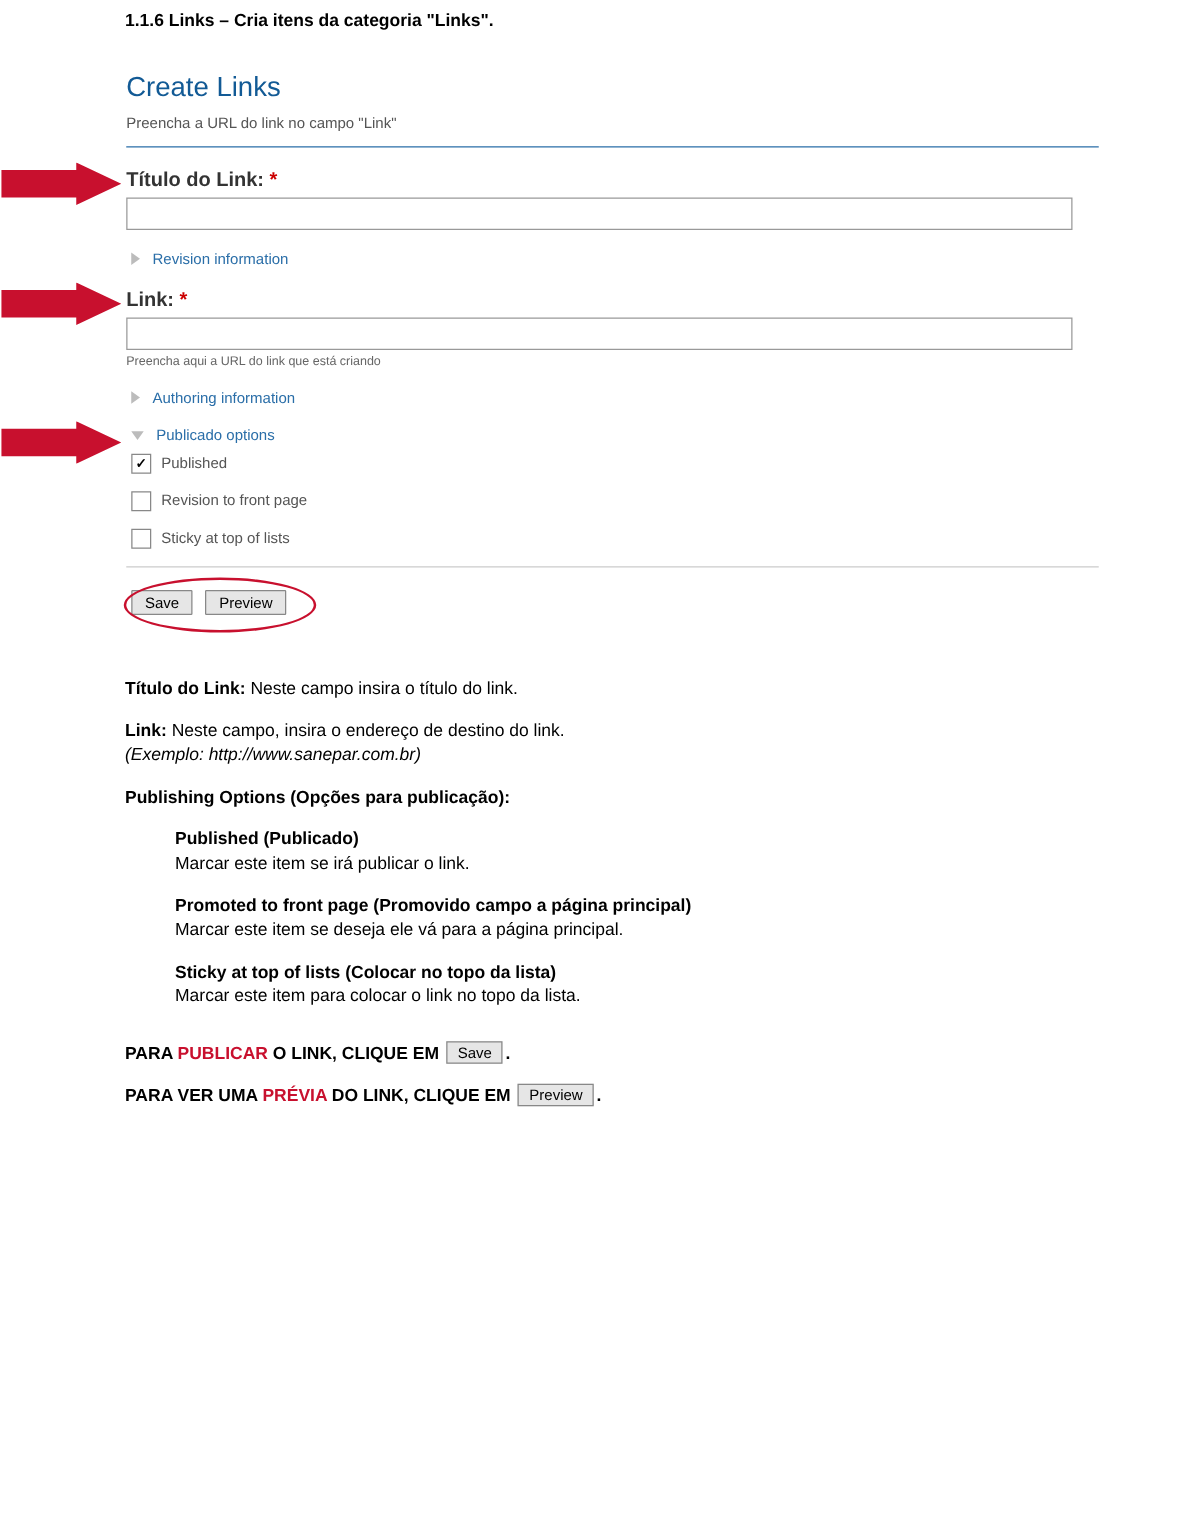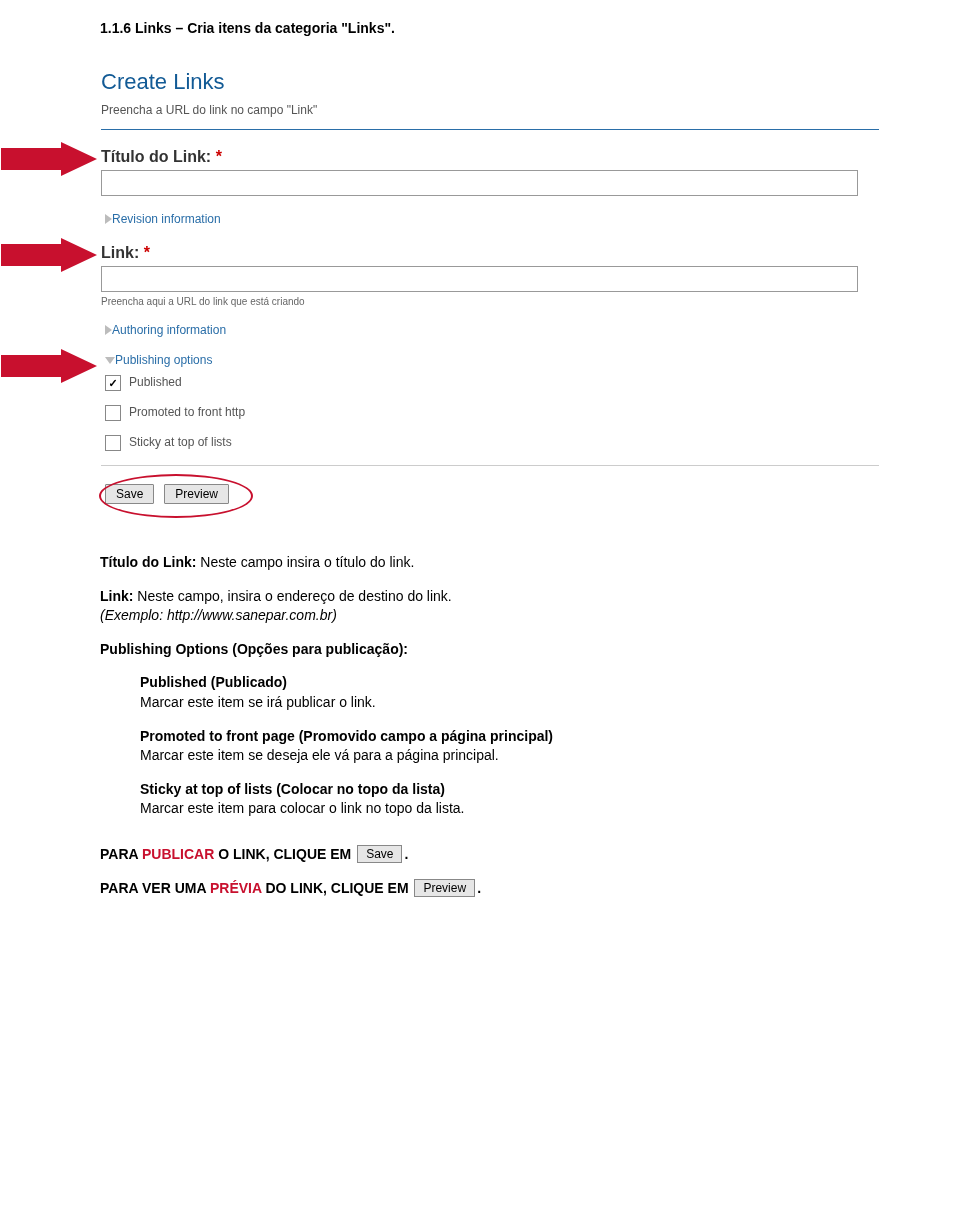--- a/index.html
+++ b/index.html
@@ -1,27 +1,27 @@
 <!DOCTYPE html>
 <html><head>
 <meta charset="utf-8">
 <style>
 body{margin:0;font-family:Verdana,Geneva,sans-serif;font-size:14px;color:#000;background:#fff;width:960px}
-.page{padding:20px 70px 40px 100px;position:relative}
+.page{padding:8px 70px 40px 100px;position:relative}
 .sec-title{font-weight:bold;margin-bottom:20px}
 .form-area{border:1px solid transparent;margin-left:-10px;margin-bottom:30px;position:relative}
 .form-inner{padding:8px 10px 0 10px}
 .form-h{font-family:"Trebuchet MS",Verdana,sans-serif;font-size:22px;color:#125a95;margin:4px 0 8px 0}
 .form-sub{font-size:12px;color:#555;margin-bottom:12px}
 .hr{border-top:1px solid #2a6ea8;margin:4px 0 18px 0}
 .field-label{font-size:16px;font-weight:bold;color:#333;margin-bottom:4px}
 .req{color:#c00}
 input.txt{width:96%;height:20px;border:1px solid #999;font-size:12px;padding:2px 4px}
 .help{font-size:10px;color:#666;margin-top:4px}
-.collapse-link{font-size:12px;color:#2a6ea8;margin:16px 0 16px 4px;display:flex;align-items:center;gap:0;cursor:pointer}
+.collapse-link{font-size:12px;color:#2a6ea8;margin:16px 0 16px 4px;display:flex;align-items:center;gap:10px;cursor:pointer}
 .collapse-link.expanded{margin-bottom:8px}
 .tri{width:0;height:0;border-top:5px solid transparent;border-bottom:5px solid transparent;border-left:7px solid #bcbcbc;display:inline-block}
 .tri.down{border-left:5px solid transparent;border-right:5px solid transparent;border-top:7px solid #bcbcbc;border-bottom:none}
 .cbrow{display:flex;align-items:flex-start;gap:8px;margin:8px 0 14px 4px;font-size:12px;color:#555}
 .cb{width:14px;height:14px;border:1px solid #888;background:#fff;display:inline-flex;align-items:center;justify-content:center;font-size:11px;line-height:1;color:#000}
 .cb.checked::after{content:"✓";font-weight:bold}
 .btnbar{margin:14px 0 0 4px;display:flex;gap:10px;align-items:center}
 .btn{font-size:12px;padding:2px 10px;background:#e6e6e6;border:1px solid #888;border-radius:1px;cursor:pointer;font-family:inherit}
 .red-arrow{position:absolute;left:-100px;width:96px;height:34px}
 .red-arrow svg{width:100%;height:100%}
@@ -84,31 +84,31 @@
       </div>
 
       <div class="arrow-wrap">
         <div class="red-arrow" style="top:-4px">
           <svg viewBox="0 0 96 34">
               <polygon points="0,6 60,6 60,0 96,17 60,34 60,28 0,28" fill="#c8102e"></polygon>
             </svg>
         </div>
         <div class="collapse-link expanded" style="margin-top:6px">
           <span class="tri down"></span>
-          <span>Publishing options</span>
+          <span>Publicado options</span>
         </div>
       </div>
 
       <div class="cbrow">
         <span class="cb checked"></span>
         <span>Published</span>
       </div>
       <div class="cbrow">
         <span class="cb"></span>
-        <span>Promoted to front http</span>
+        <span>Revision to front page</span>
       </div>
       <div class="cbrow">
         <span class="cb"></span>
         <span>Sticky at top of lists</span>
       </div>
 
       <div class="hr" style="margin-top:10px;border-color:#ccc"></div>
 
       <div class="btnbar arrow-wrap">
         <div class="red-oval" style="top:-10px"></div>

